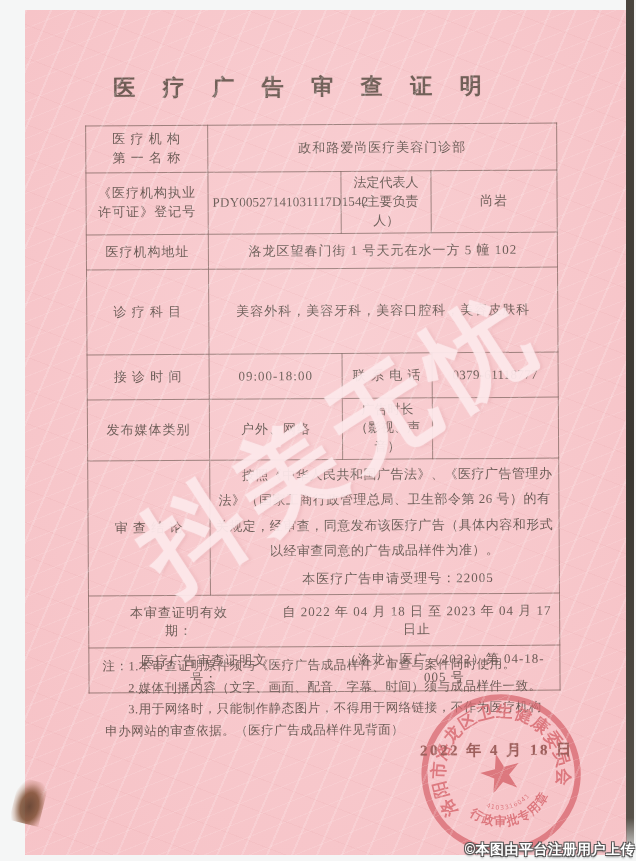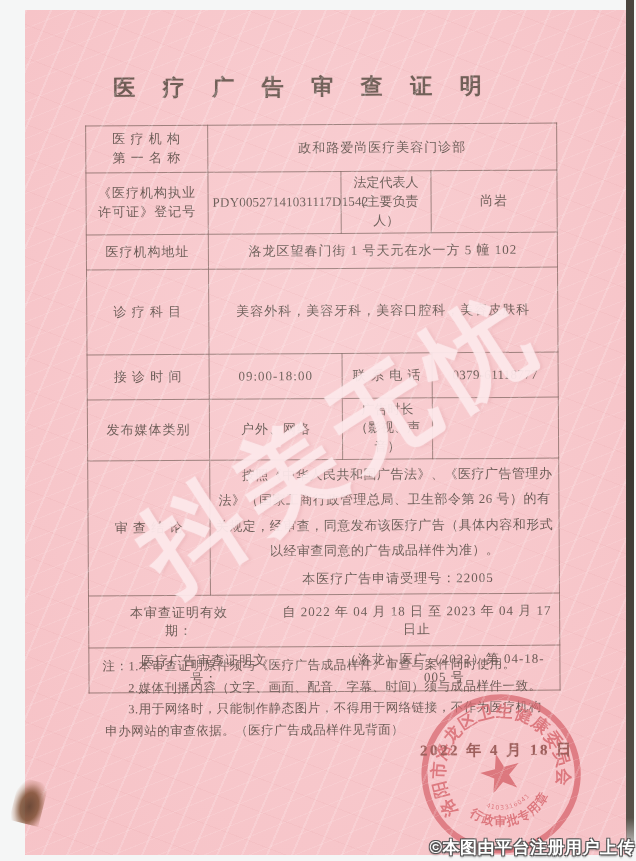--- a/index.html
+++ b/index.html
@@ -145,21 +145,21 @@
     left: 14px; top: 780px; width: 30px; height: 44px;
     background: radial-gradient(ellipse at 55% 60%, #54341f 0%, #7c4c30 38%, rgba(150,90,60,0.35) 62%, rgba(150,90,60,0) 78%);
     transform: rotate(14deg);
     opacity: 0.85;
     z-index: 3;
   }
   .credit {
     position: absolute;
     right: 1px; bottom: 2px;
     font-family: "Liberation Sans", "DejaVu Sans", sans-serif;
-    font-size: 17px; font-weight: bold;
+    font-size: 14px; font-weight: bold;
     color: #ffffff;
     letter-spacing: 0.5px;
     text-shadow: -1px -1px 0 #555, 1px -1px 0 #555, -1px 1px 0 #555, 1px 1px 0 #555, 0 2px 2px rgba(0,0,0,0.45);
     z-index: 9;
   }
 </style>
 </head>
 <body>
 
 <div class="paper">

